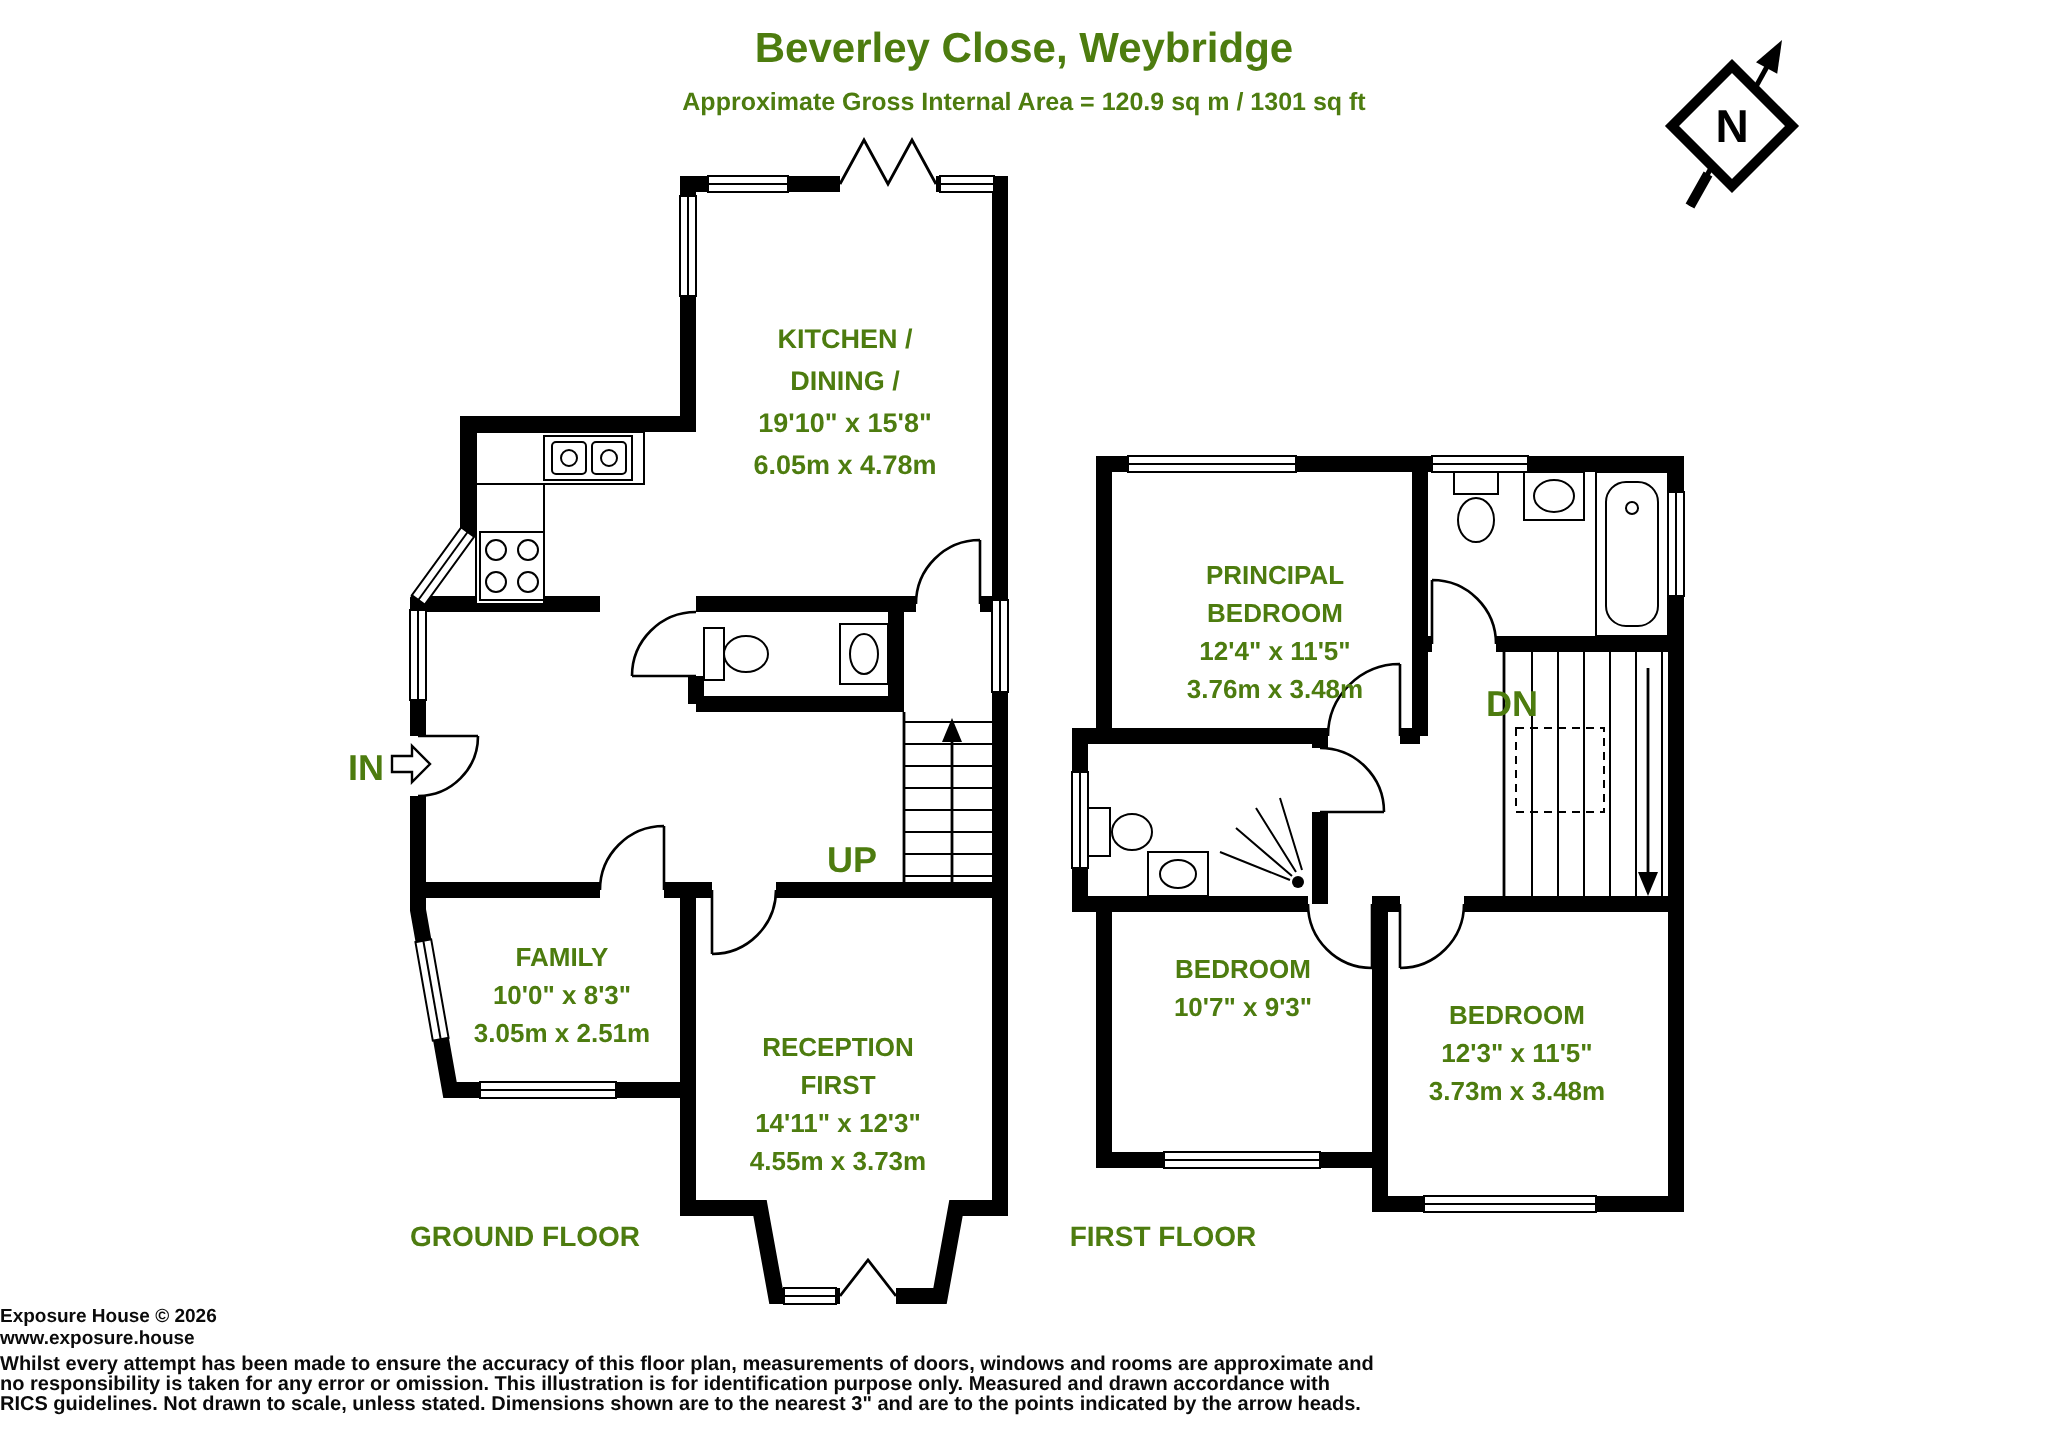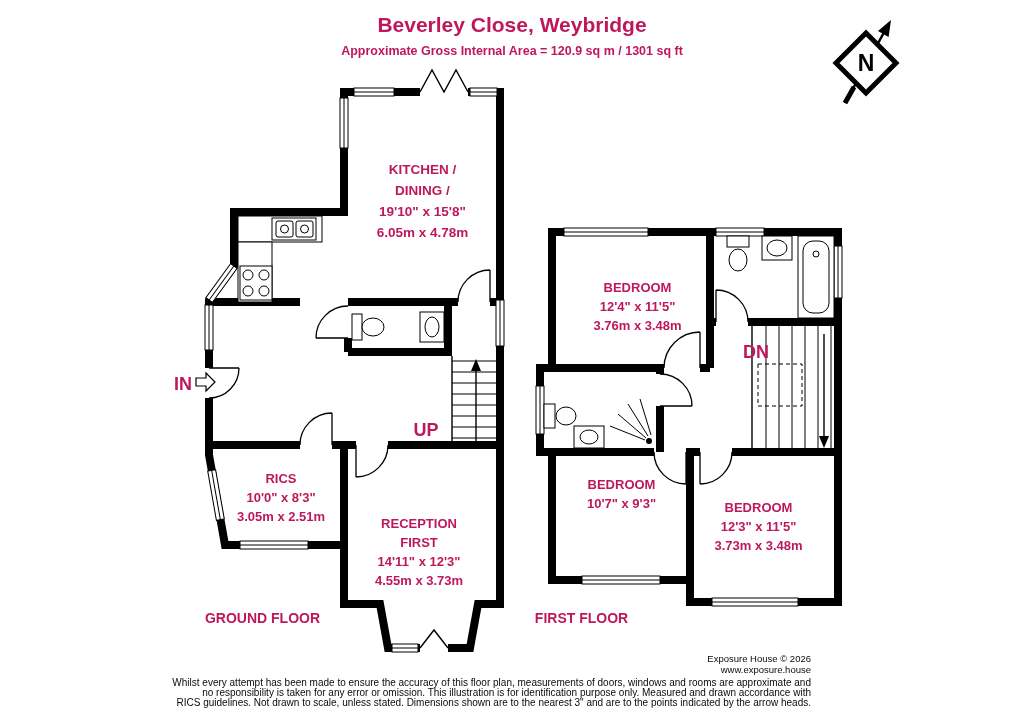--- a/index.html
+++ b/index.html
@@ -1,26 +1,26 @@
 <!DOCTYPE html>
 <html><head>
 <meta charset="utf-8">
 <style>
   *{margin:0;padding:0;box-sizing:border-box}
   html,body{width:1024px;height:723px;background:#fff;overflow:hidden}
   body{position:relative;font-family:"Liberation Sans",sans-serif;color:#0a0a0a}
   #plan-svg{position:absolute;left:0;top:0}
-  .label{position:absolute;font-weight:bold;text-align:center;color:#be185d;white-space:nowrap}
+  .label{position:absolute;font-weight:bold;text-align:center;color:#4d7c0f;white-space:nowrap}
   .title{left:0;top:13px;width:1024px;font-size:21px}
   .subtitle{left:0;top:44px;width:1024px;font-size:12.5px}
   .room{font-size:13px;line-height:19px}
   .kitchen-label{line-height:21px;font-size:13.5px}
   .floor-label{font-size:14px}
   .small-label{font-size:18px}
-  .footer-line{position:absolute;left:0;width:811px;text-align:right;font-weight:normal}
+  .footer-line{position:absolute;left:0;width:811px;text-align:left;font-weight:bold}
   .f9{font-size:9.5px}
   .f8{font-size:10px}
   
   .outline{fill:#fff;stroke:#000;stroke-width:8;stroke-linejoin:miter}
   .wall{fill:none;stroke:#000;stroke-width:8}
   .thin{fill:none;stroke:#000;stroke-width:1}
   .thin15{fill:none;stroke:#000;stroke-width:1.4}
   .door{fill:none;stroke:#000;stroke-width:1.3}
   .gap{fill:#fff;stroke:none}
   .win rect{fill:#fff;stroke:#000;stroke-width:1}
@@ -231,37 +231,38 @@
 <div class="label subtitle">Approximate Gross Internal Area = 120.9 sq m / 1301 sq ft</div>
 
 <div class="label room kitchen-label" style="left:330px;top:159px;width:185px">
   <div>KITCHEN /</div>
   <div>DINING /</div>
   <div>19'10" x 15'8"</div>
   <div>6.05m x 4.78m</div>
 </div>
 
 <div class="label room" style="left:206px;top:469px;width:150px">
-  <div>RICS</div>
+  <div>FAMILY</div>
   <div>10'0" x 8'3"</div>
   <div>3.05m x 2.51m</div>
 </div>
 
 <div class="label room" style="left:336px;top:514px;width:166px">
   <div>RECEPTION</div>
   <div>FIRST</div>
   <div>14'11" x 12'3"</div>
   <div>4.55m x 3.73m</div>
 </div>
 
 <div class="label small-label" style="left:406px;top:420px;width:40px">UP</div>
 <div class="label small-label" style="left:170px;top:374px;width:26px">IN</div>
 <div class="label floor-label" style="left:170px;top:610px;width:185px">GROUND FLOOR</div>
 
 <div class="label room" style="left:555px;top:278px;width:165px">
+  <div>PRINCIPAL</div>
   <div>BEDROOM</div>
   <div>12'4" x 11'5"</div>
   <div>3.76m x 3.48m</div>
 </div>
 
 <div class="label room" style="left:539px;top:475px;width:165px">
   <div>BEDROOM</div>
   <div>10'7" x 9'3"</div>
 </div>
 

